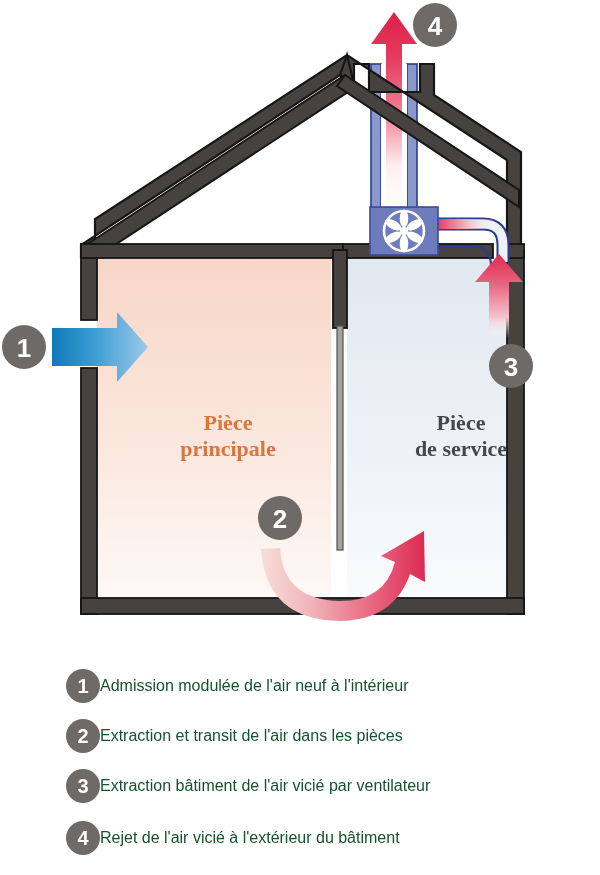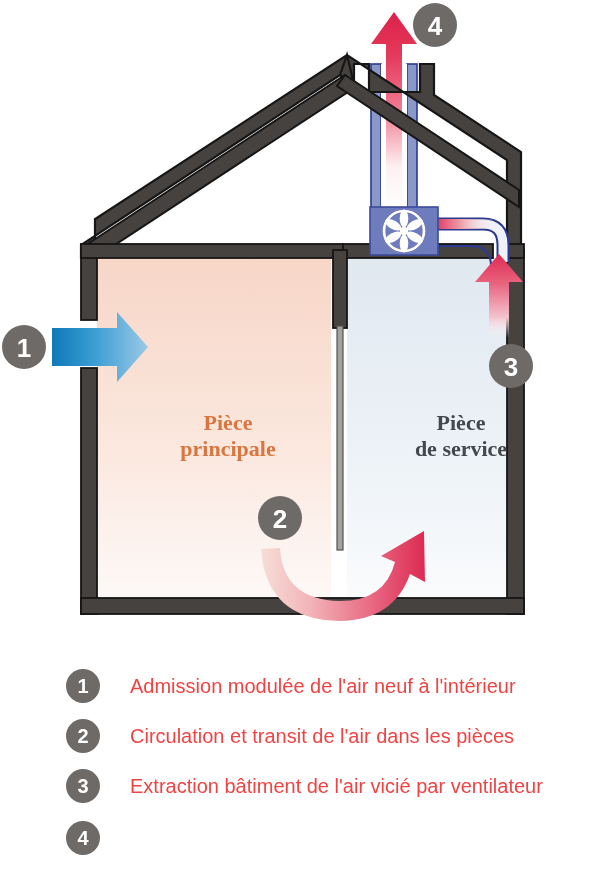--- a/index.html
+++ b/index.html
@@ -17,21 +17,21 @@
   
   #legend{position:absolute;left:0;top:658px;width:600px;height:217px;}
   .legend-row{position:absolute;left:66px;width:534px;height:48px;display:flex;align-items:center;}
   .legend-row[data-i="0"]{top:4px;}
   .legend-row[data-i="1"]{top:54px;}
   .legend-row[data-i="2"]{top:104px;}
   .legend-row[data-i="3"]{top:156px;}
   .legend-badge{width:34px;height:34px;border-radius:50%;background:#6e6a68;color:#fff;
     font-size:20px;font-weight:bold;display:flex;align-items:center;justify-content:center;
     flex:0 0 34px;font-family:"Liberation Sans",sans-serif;line-height:1;}
-  .legend-text{margin-left:30px;font-size:20px;color:#ef4444;font-family:"Liberation Sans",sans-serif;white-space:nowrap;}
+  .legend-text{font-size:16px;color:#14532d;font-family:"Liberation Sans",sans-serif;white-space:nowrap;}
 </style>
 </head>
 <body>
 
 <div id="stage">
 
   <svg class="diagram" viewBox="0 0 600 660">
     <defs>
       <linearGradient id="gradMainRoom" x1="0" y1="0" x2="0" y2="1">
         <stop offset="0%" stop-color="#f7d6c7"></stop>
@@ -185,24 +185,25 @@
     </g>
   </svg>
 
   <div id="legend">
     <div class="legend-row" data-i="0">
       <div class="legend-badge">1</div>
       <div class="legend-text">Admission modulée de l'air neuf à l'intérieur</div>
     </div>
     <div class="legend-row" data-i="1">
       <div class="legend-badge">2</div>
-      <div class="legend-text">Circulation et transit de l'air dans les pièces</div>
+      <div class="legend-text">Extraction et transit de l'air dans les pièces</div>
     </div>
     <div class="legend-row" data-i="2">
       <div class="legend-badge">3</div>
       <div class="legend-text">Extraction bâtiment de l'air vicié par ventilateur</div>
     </div>
     <div class="legend-row" data-i="3">
       <div class="legend-badge">4</div>
+      <div class="legend-text">Rejet de l'air vicié à l'extérieur du bâtiment</div>
     </div>
   </div>
 
 </div>
 
 </body></html>

